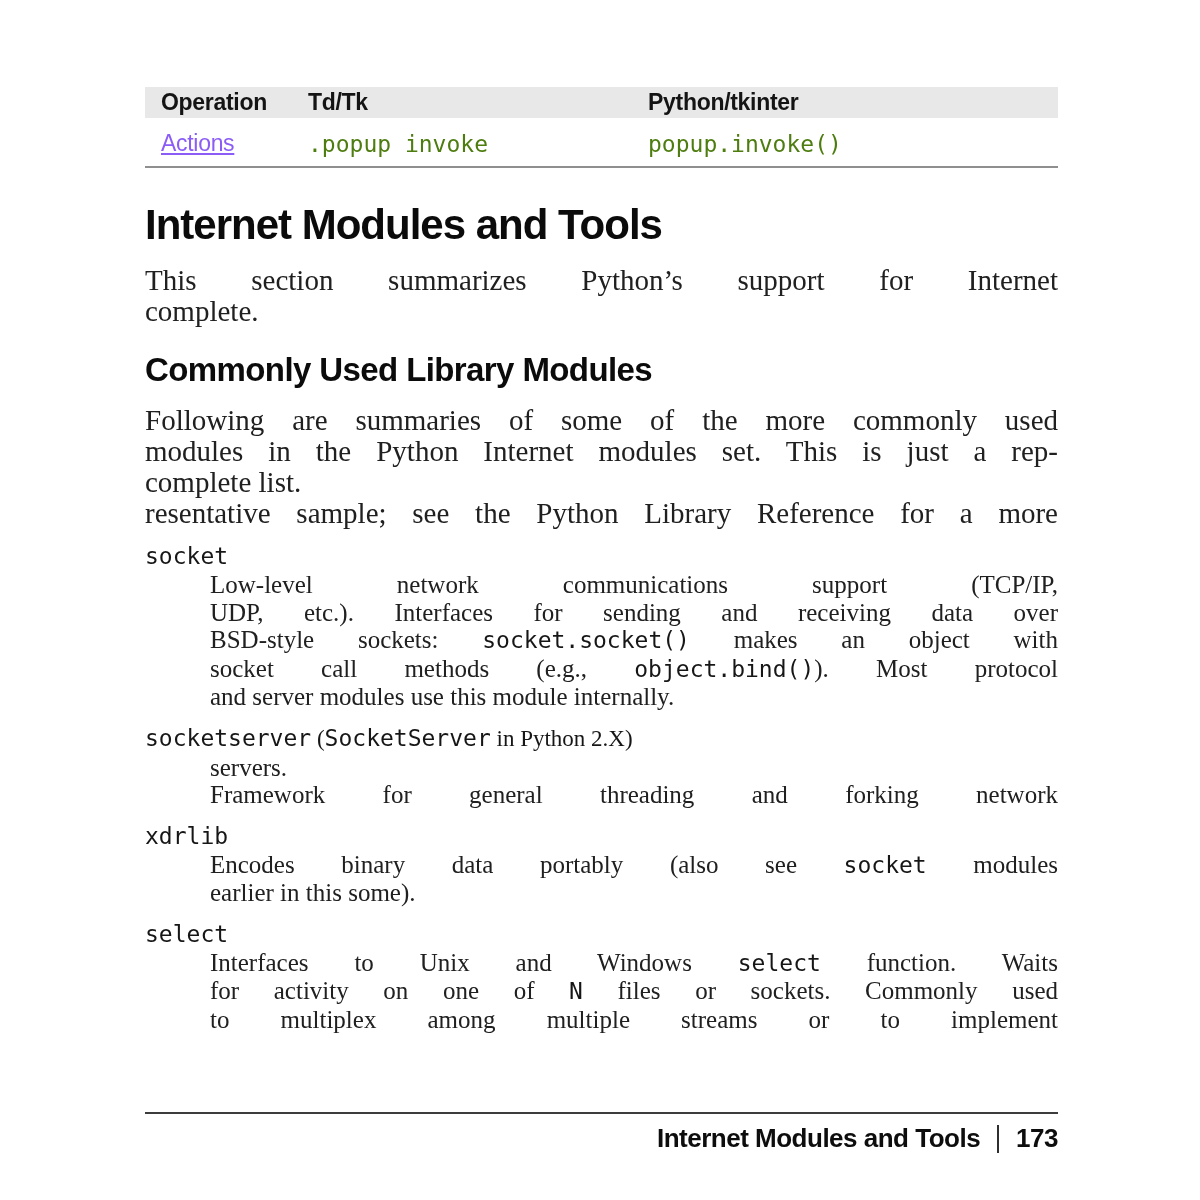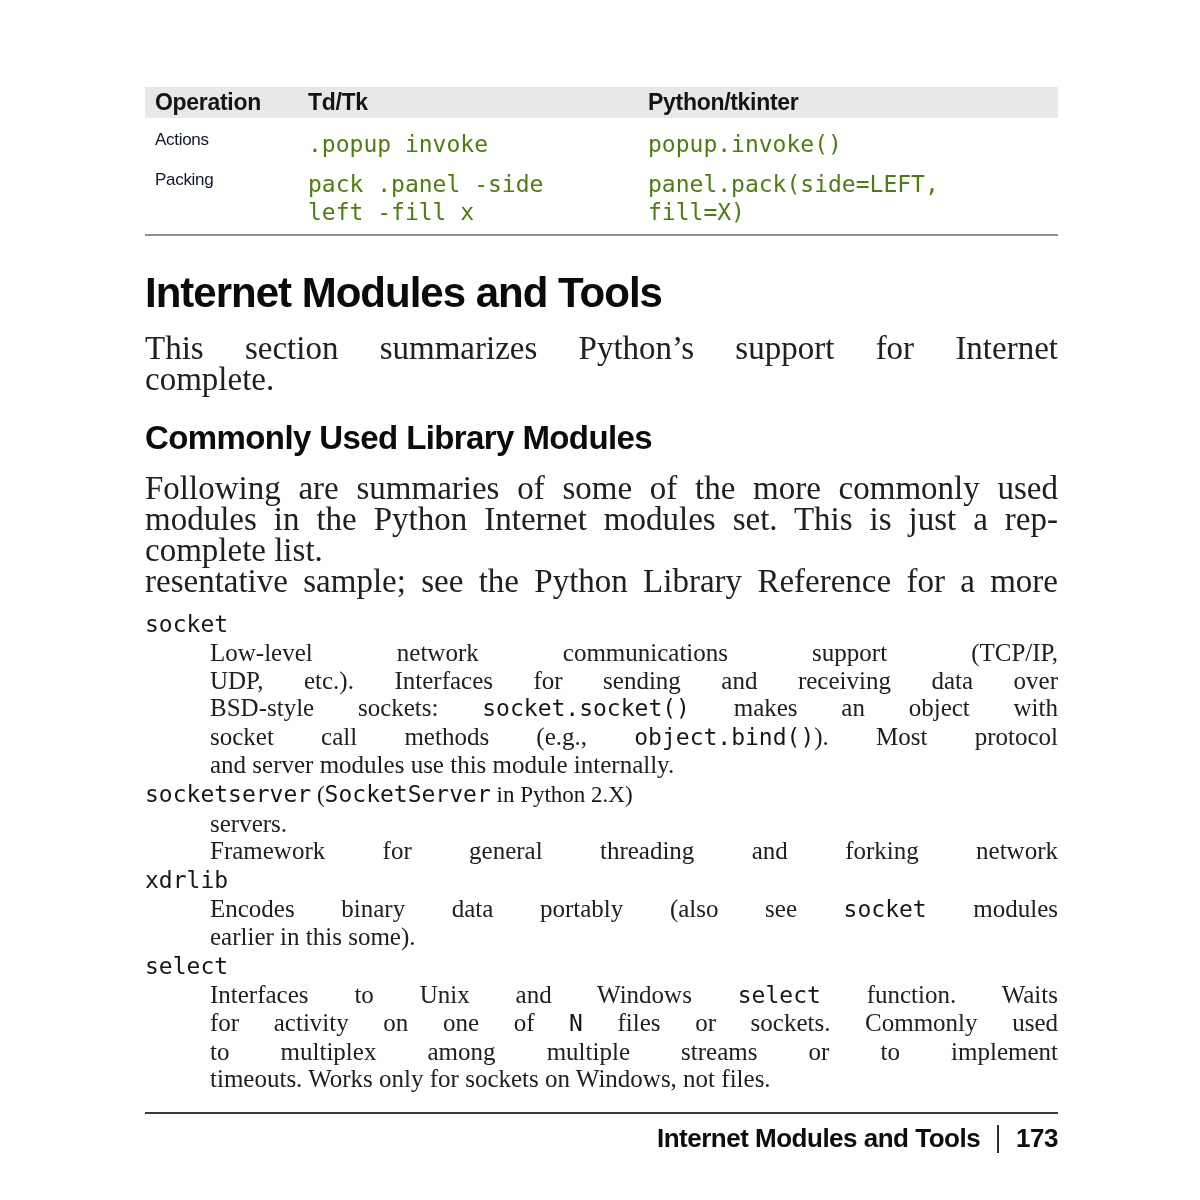--- a/index.html
+++ b/index.html
@@ -22,29 +22,30 @@
     background: #e8e8e8;
     display: flex;
     align-items: center;
     height: 31px;
     font-family: "Liberation Sans", sans-serif;
     font-weight: 700;
     font-size: 23px;
     color: #141414;
     letter-spacing: -0.3px;
   }
-  .c1 { width: 163px; padding-left: 10px; box-sizing: border-box; flex: none; }
+  .c1 { width: 163px; padding-left: 16px; box-sizing: border-box; flex: none; }
   .c2 { width: 340px; flex: none; }
   .c3 { flex: 1; }
   .trow { display: flex; margin-top: 12px; }
   .op-cell {
     font-family: "Liberation Sans", sans-serif;
-    font-size: 17px;
-    color: #0f172a;
+    font-size: 23px;
+    color: #8b5cf6;
     letter-spacing: -0.3px;
+    text-decoration: underline;
   }
   .code-line {
     font-family: "DejaVu Sans Mono", monospace;
     font-size: 23px;
     line-height: 28px;
     color: #4d7c0f;
     white-space: pre;
   }
   .tbl-rule { border-top: 2px solid #8f8f8f; margin-top: 8px; }
 
@@ -60,27 +61,27 @@
   h2 {
     margin: 24px 0 0 0;
     font-family: "Liberation Sans", sans-serif;
     font-weight: 700;
     font-size: 33px;
     letter-spacing: -0.6px;
     color: #0b0b0b;
   }
 
   
-  .para { margin-top: 16px; font-size: 33px; line-height: 31px; color: #202020; }
+  .para { margin-top: 16px; font-size: 29px; line-height: 31px; color: #202020; }
   .jl { text-align: justify; text-align-last: justify; }
   .jl.last { text-align-last: left; }
 
   
   .dl { margin-top: 12px; }
-  .entry { }
+  .entry { margin-top: 12px; }
   .entry:first-child { margin-top: 0; }
   .term { font-size: 25px; line-height: 30px; color: #161616; }
   .desc { margin-left: 65px; font-size: 25px; line-height: 27.5px; color: #202020; }
   .mono {
     font-family: "DejaVu Sans Mono", monospace;
     font-size: 23px;
     color: #161616;
   }
   .txt { font-family: "Liberation Serif", serif; }
 
@@ -115,31 +116,20 @@
     <div class="trow">
       <div class="c1 op-cell">Actions</div>
       <div class="c2">
         <div class="code-line">.popup invoke</div>
       </div>
       <div class="c3">
         <div class="code-line">popup.invoke()</div>
       </div>
     </div>
 
-    <div class="trow">
-      <div class="c1 op-cell">Packing</div>
-      <div class="c2">
-        <div class="code-line">pack .panel -side</div>
-        <div class="code-line">left -fill x</div>
-      </div>
-      <div class="c3">
-        <div class="code-line">panel.pack(side=LEFT,</div>
-        <div class="code-line">fill=X)</div>
-      </div>
-    </div>
 
     <div class="tbl-rule"></div>
   </div>
 
   <h1>Internet Modules and Tools</h1>
 
   <div class="para">
     <div class="jl">This section summarizes Python’s support for Internet</div>
     <div class="jl last">complete.</div>
   </div>
@@ -181,21 +171,20 @@
         <div class="jl last"><span class="txt">earlier in this some).</span></div>
       </div>
     </div>
 
     <div class="entry">
       <div class="term mono"><span class="mono">select</span></div>
       <div class="desc">
         <div class="jl"><span class="txt">Interfaces to Unix and Windows </span><span class="mono">select</span><span class="txt"> function. Waits</span></div>
         <div class="jl"><span class="txt">for activity on one of </span><span class="mono">N</span><span class="txt"> files or sockets. Commonly used</span></div>
         <div class="jl"><span class="txt">to multiplex among multiple streams or to implement</span></div>
-        <div class="jl last"><span class="txt">timeouts. Works only for sockets on Windows, not files.</span></div>
       </div>
     </div>
 
   </div>
 </div>
 
 <div class="footer">
   <div class="footer-rule"></div>
   <div class="footer-line">
     <span>Internet Modules and Tools</span>

